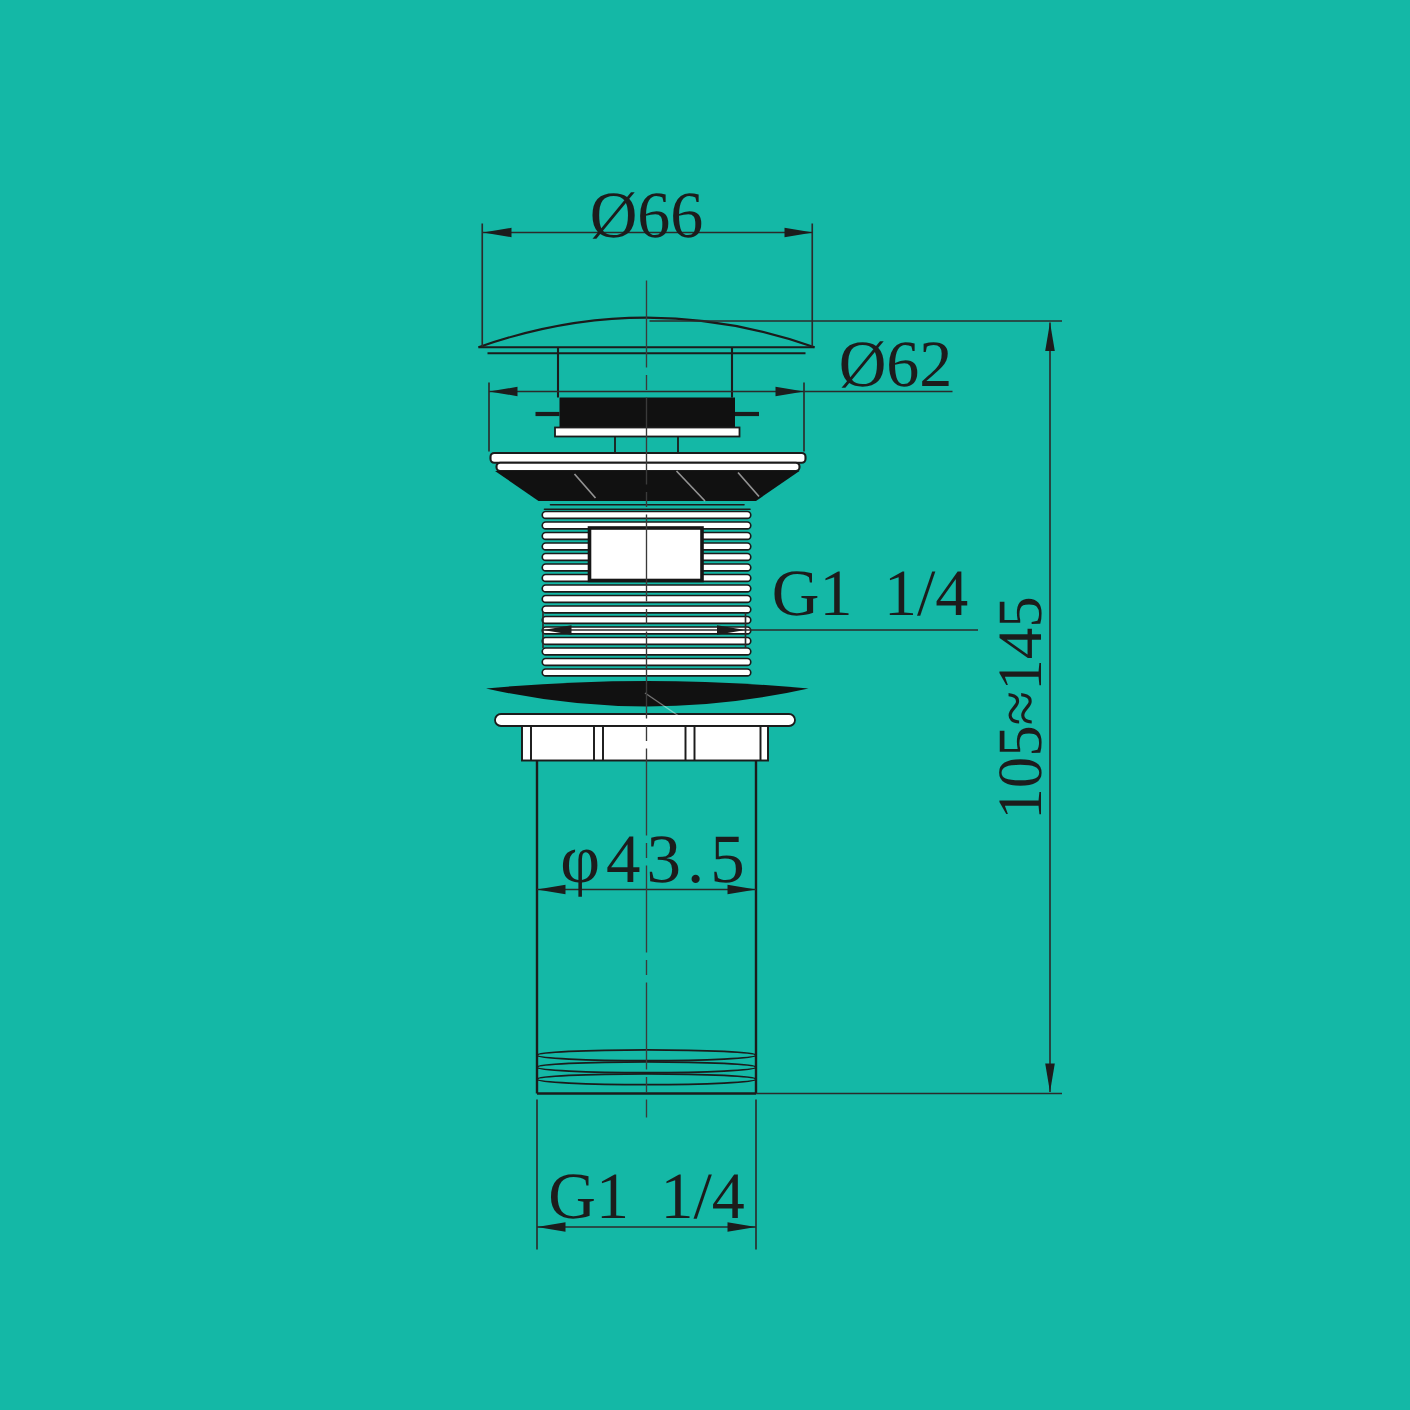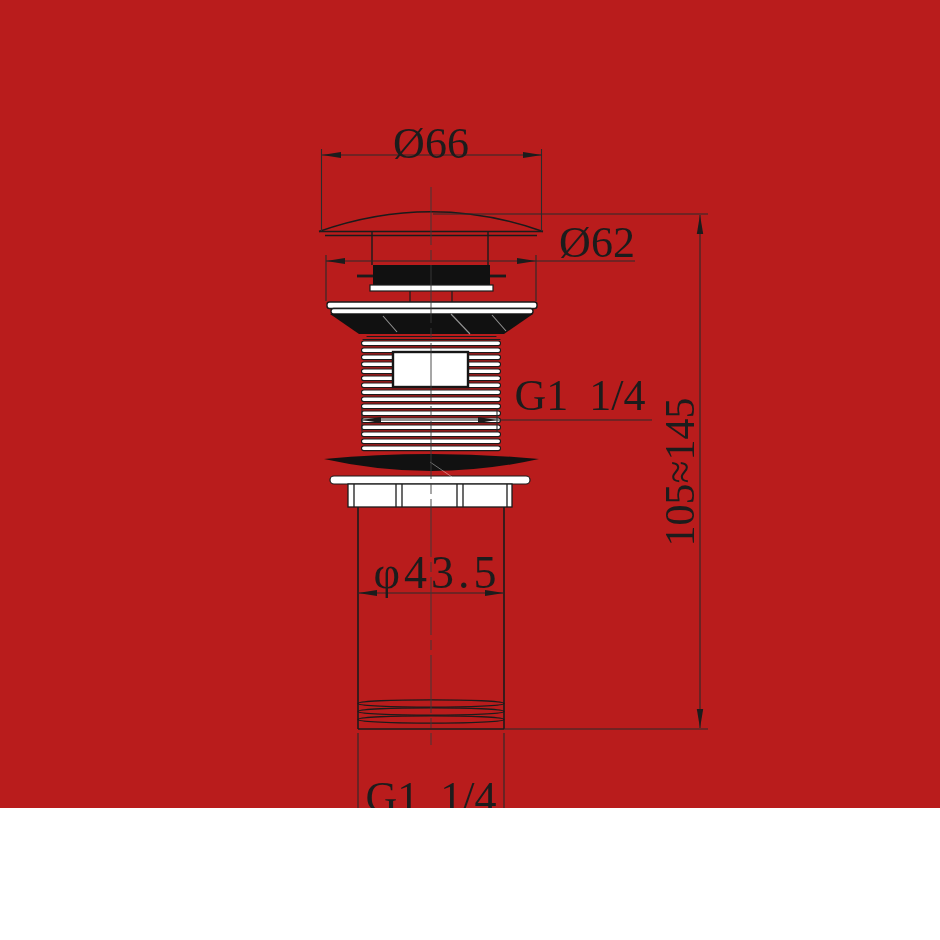--- a/index.html
+++ b/index.html
@@ -3,22 +3,22 @@
 <meta charset="utf-8">
 <style>
   html, body {
     margin: 0;
     padding: 0;
     background: #ffffff;
   }
   .page {
     position: relative;
     width: 940px;
-    height: 808px;
-    background: #b91c1c;
+    height: 940px;
+    background: #14b8a6;
     overflow: hidden;
   }
   svg { display: block; }
   .dims text {
     stroke: none;
     fill: #1c1c1c;
     font-family: "Liberation Serif", "DejaVu Serif", serif;
     font-size: 44px;
   }
   .dims polygon { stroke: none; }

